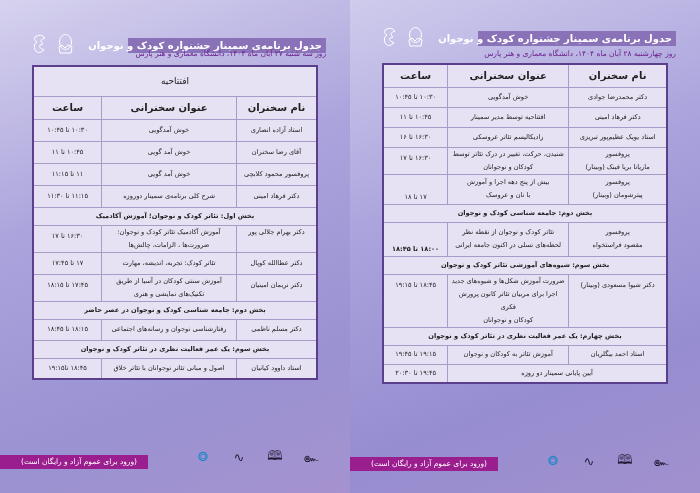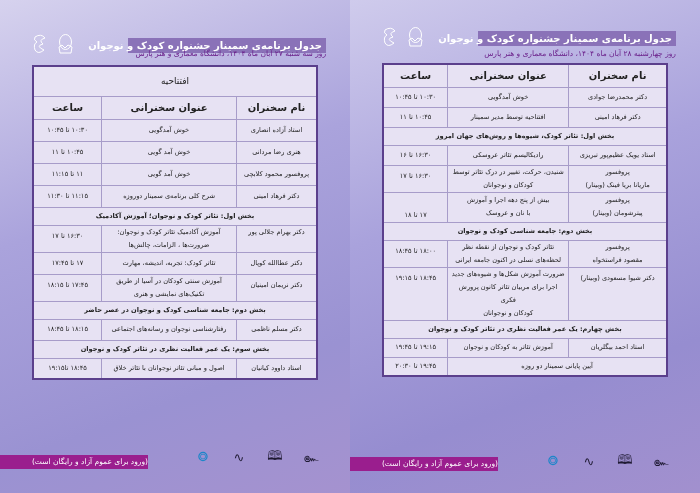--- a/index.html
+++ b/index.html
@@ -38,21 +38,21 @@
   }
   table.sched td, table.sched th {
     border: 1px solid #a79cc9; text-align: center; vertical-align: middle;
     padding: 0 2px; font-weight: normal; line-height: 13px;
   }
   table.sched th { font-size: 10px; font-weight: bold; height: 23px; }
   table.sched .section td { font-weight: bold; height: 18px; }
   .caption-row td { font-size: 9px; font-weight: bold; height: 30px; margin-left: 44px; }
   .free-banner {
     position: absolute; height: 14px; background: #9a1e8e; color: #fff;
-    font-size: 7.5px; direction: rtl; text-align: right;
+    font-size: 7.5px; direction: rtl; text-align: center;
     padding-left: 10px; line-height: 14px; white-space: nowrap;
   }
   .sponsors { position: absolute; display: flex; gap: 10px; align-items: center; }
   .sponsor { width: 26px; height: 18px; display:flex; align-items:center; justify-content:center; font-size: 13px; color: #1f1a33; }
   .sponsor.blue { color: #1d86c9; }
 </style>
 </head>
 <body>
 
 <div class="page left">
@@ -83,21 +83,21 @@
       <th>نام سخنران</th>
       <th>عنوان سخنرانی</th>
       <th>ساعت</th>
     </tr>
     <tr style="height:22px">
       <td>استاد آزاده انصاری</td>
       <td>خوش آمدگویی</td>
       <td>۱۰:۳۰ تا ۱۰:۴۵</td>
     </tr>
     <tr style="height:22px">
-      <td>هنری رضا مردانی</td>
+      <td>آقای رضا سخنران</td>
       <td>خوش آمد گویی</td>
       <td>۱۰:۴۵ تا ۱۱</td>
     </tr>
     <tr style="height:22px">
       <td>پروفسور محمود کلابچی</td>
       <td>خوش آمد گویی</td>
       <td>۱۱ تا ۱۱:۱۵</td>
     </tr>
     <tr style="height:22px">
       <td>دکتر فرهاد امینی</td>
@@ -186,23 +186,20 @@
     <tr style="height:20px">
       <td>دکتر محمدرضا  جوادی</td>
       <td>خوش آمدگویی</td>
       <td>۱۰:۳۰ تا ۱۰:۴۵</td>
     </tr>
     <tr style="height:20px">
       <td>دکتر فرهاد امینی</td>
       <td>افتتاحیه توسط مدیر سمینار</td>
       <td>۱۰:۴۵ تا ۱۱</td>
     </tr>
-    <tr class="section">
-          <td colspan="3">بخش اول: تئاتر کودک، شیوه‌ها و روش‌های جهان امروز</td>
-        </tr>
     <tr style="height:20px">
       <td>استاد یویک عظیم‌پور تبریزی</td>
       <td>رادیکالیسم تئاتر عروسکی</td>
       <td>۱۶:۳۰ تا ۱۶</td>
     </tr>
     <tr>
       <td>
             <div>پروفسور</div>
             <div>ماریانا بریا فینک (وبینار)</div>
           </td>
@@ -228,22 +225,25 @@
         </tr>
     <tr>
       <td>
             <div>پروفسور</div>
             <div>مقصود فراستخواه</div>
           </td>
       <td>
             <div>تئاتر کودک و نوجوان از نقطه نظر</div>
             <div>لحظه‌های نسلی در اکنون جامعه ایرانی</div>
           </td>
-      <td style="vertical-align:top; padding-top:4px;">۱۸:۰۰ تا ۱۸:۴۵</td>
-    </tr>
+      <td style="vertical-align:top; padding-top:20px;font-weight:bold;">۱۸:۰۰ تا ۱۸:۴۵</td>
+    </tr>
+    <tr class="section">
+          <td colspan="3">بخش سوم: شیوه‌های آموزشی تئاتر کودک و نوجوان</td>
+        </tr>
     <tr>
       <td style="vertical-align:top; padding-top:4px;">دکتر شیوا مسعودی (وبینار)</td>
       <td>
             <div>ضرورت آموزش شکل‌ها و شیوه‌های جدید</div>
             <div>اجرا برای مربیان تئاتر کانون پرورش فکری</div>
             <div>کودکان و نوجوانان</div>
           </td>
       <td style="vertical-align:top; padding-top:4px;">۱۸:۴۵ تا ۱۹:۱۵</td>
     </tr>
     <tr class="section">

